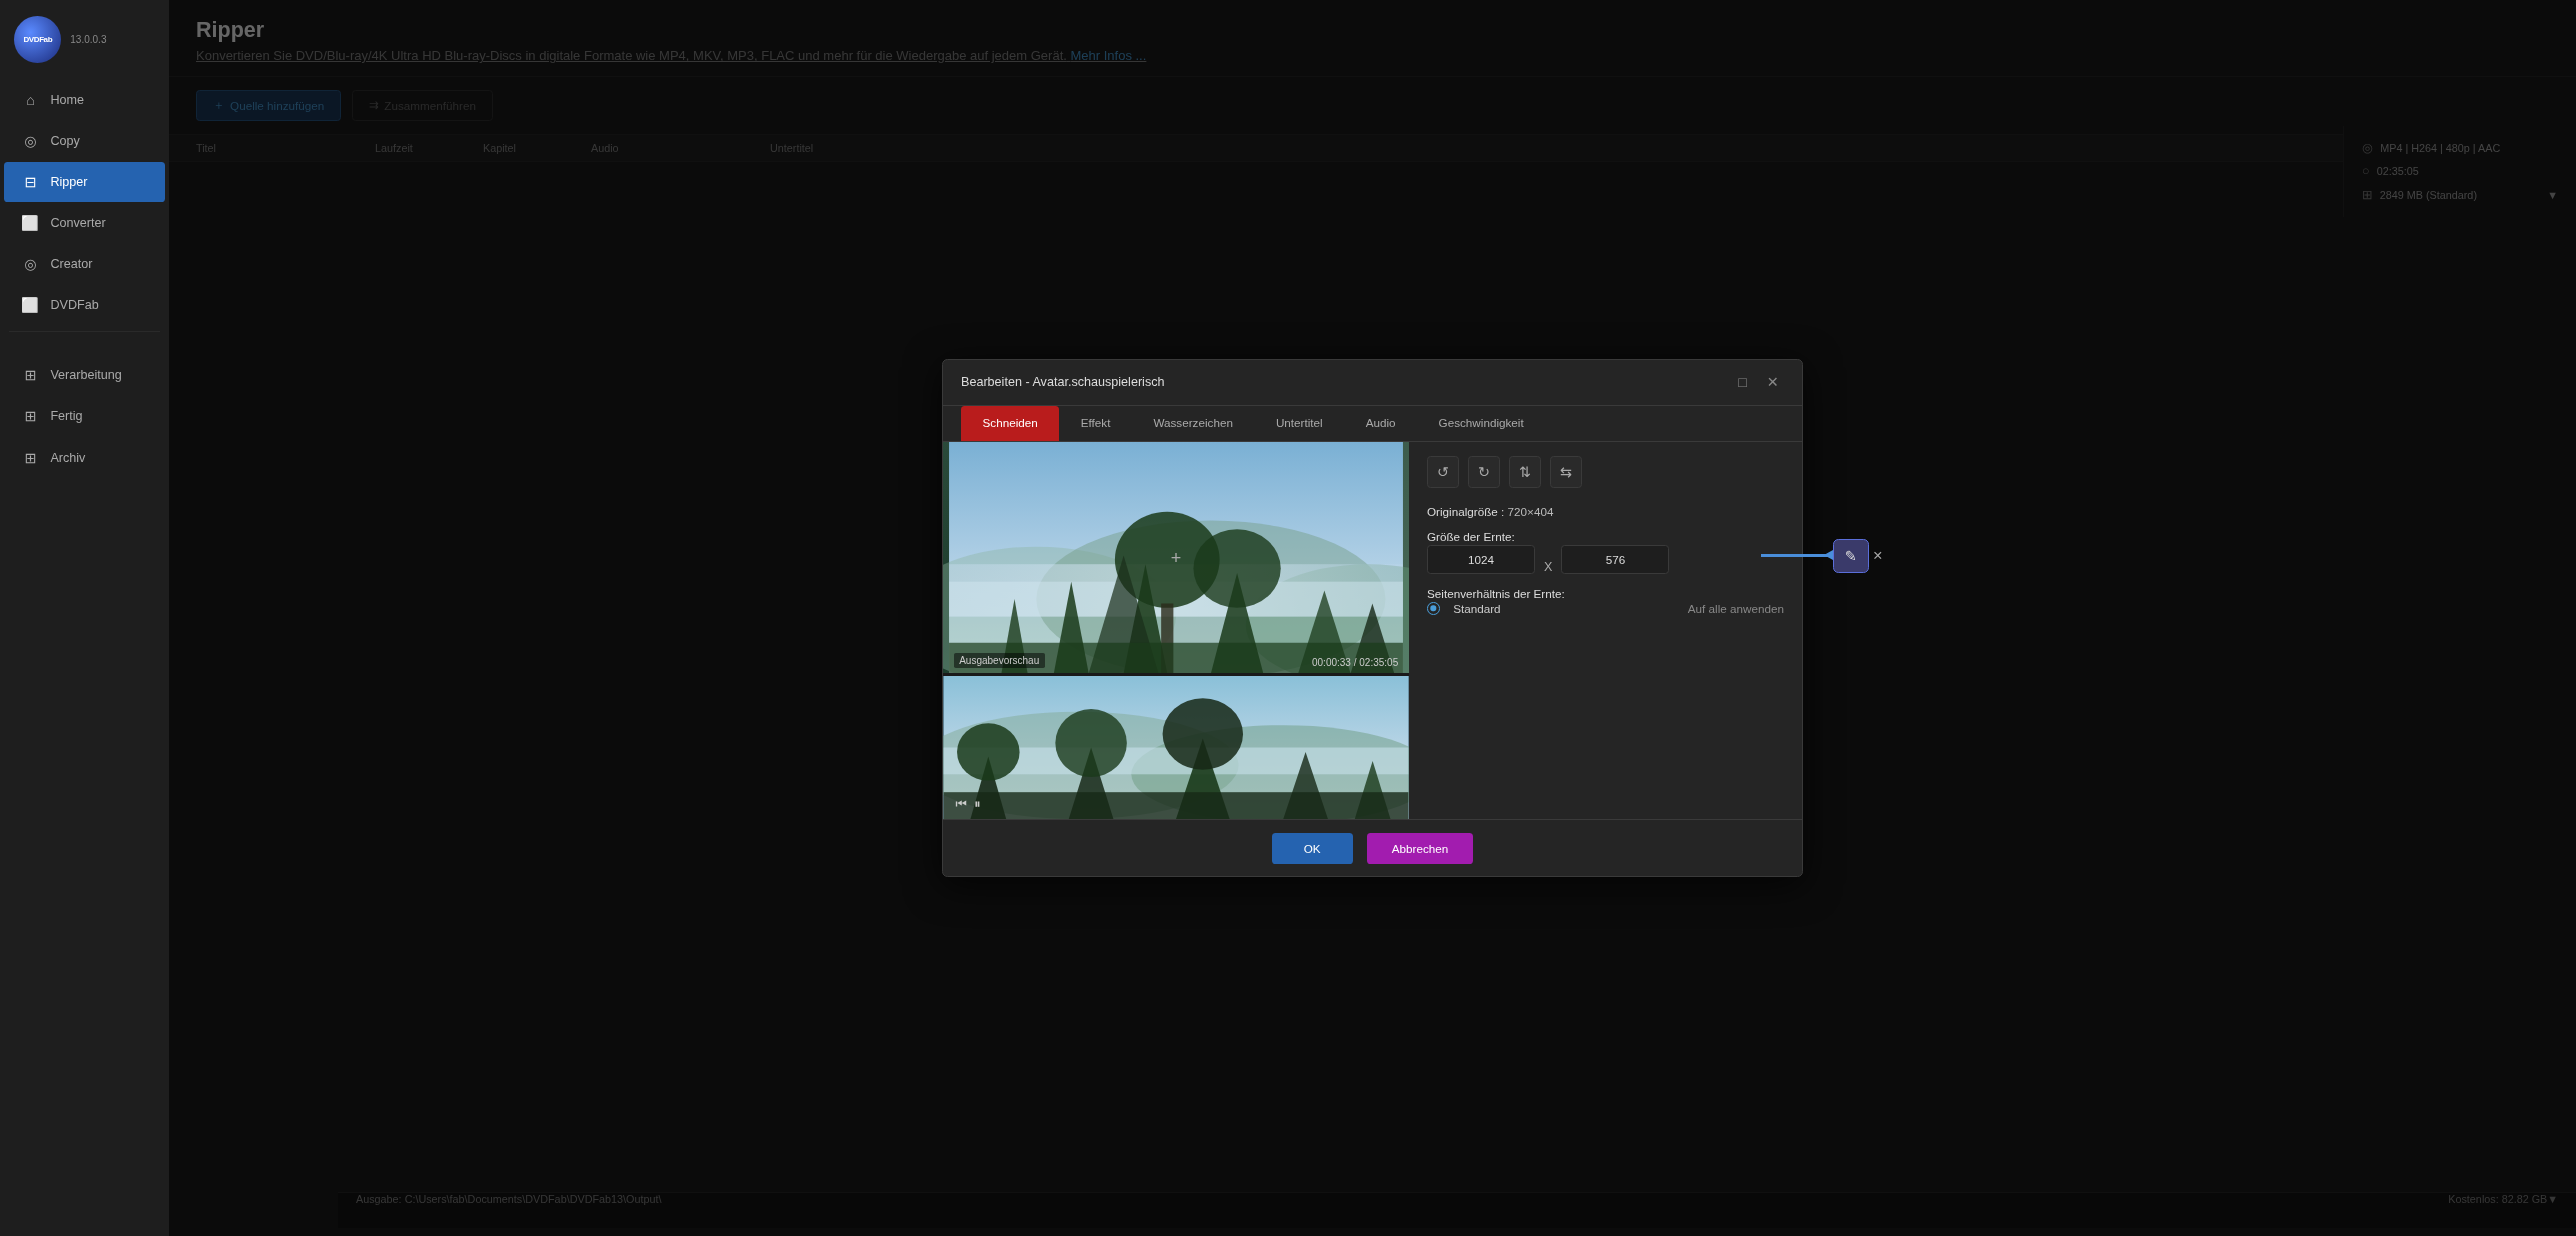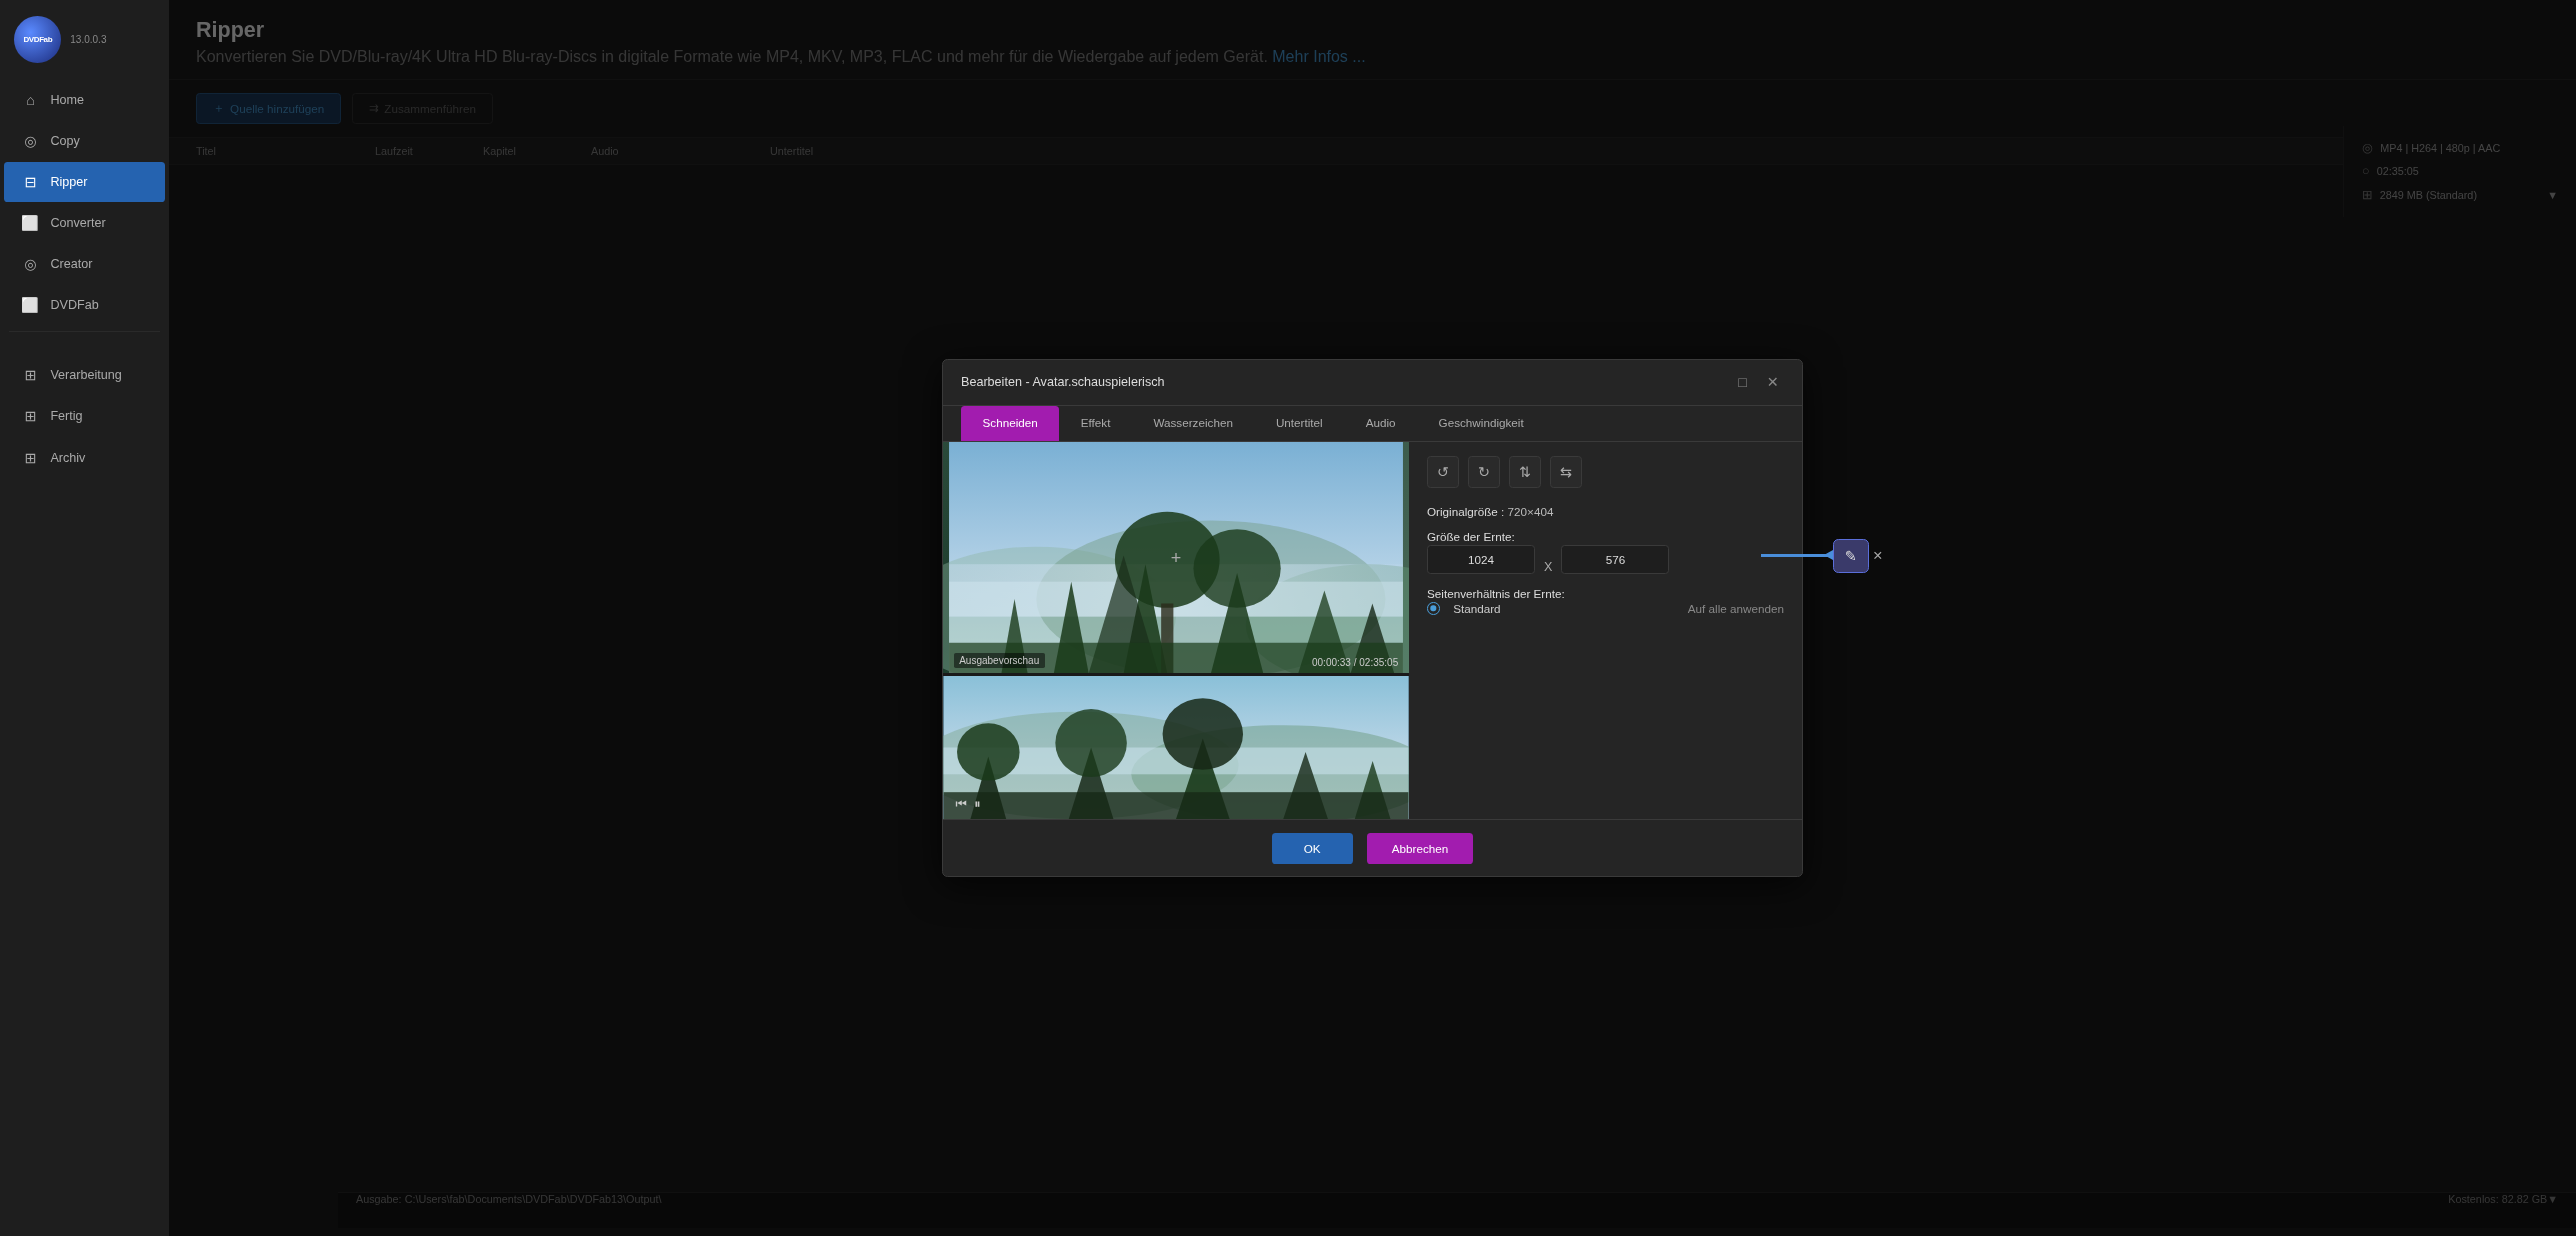--- a/index.html
+++ b/index.html
@@ -69,22 +69,23 @@
       padding: 18px 27px 12.6px 27px;
       border-bottom: 0.9px solid #2a2a2a;
     }
     .header-title {
       font-size: 21.5px;
       font-weight: 600;
       color: #fff;
       margin-bottom: 5.4px;
     }
     .header-desc {
-      font-size: 16px;
+      font-size: 13px;
       color: #888;
+      text-decoration: underline;
     }
     .header-desc a {
       color: #4a9eda;
       text-decoration: none;
     }
 
     
     .toolbar {
       display: flex;
       gap: 10.8px;
@@ -213,21 +214,21 @@
     }
     .modal-tab {
       padding: 10.8px 21.5px;
       cursor: pointer;
       color: #aaa;
       font-size: 11.7px;
       border-bottom: 1.8px solid transparent;
     }
     .modal-tab.active {
       color: #fff;
-      background: #a21caf;
+      background: #b91c1c;
       border-radius: 3.6px 3.6px 0 0;
       text-align: center;
     }
 
     
     .modal-body {
       display: flex;
       padding: 0;
       height: 377px;
     }

